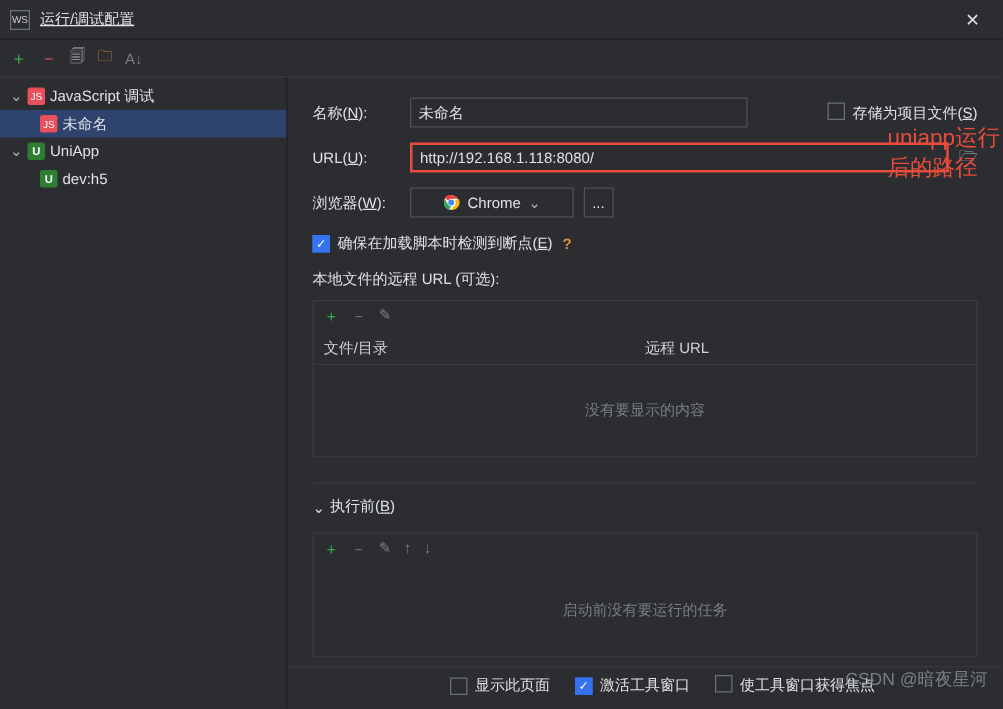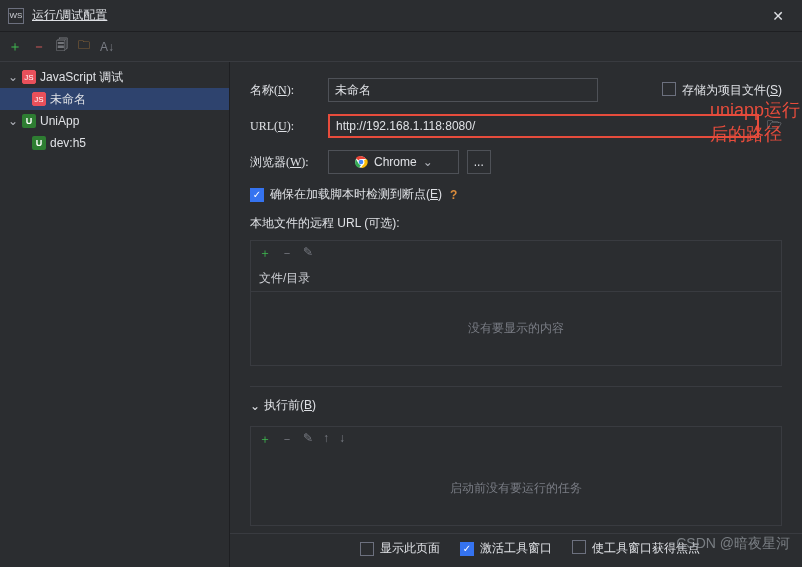--- a/index.html
+++ b/index.html
@@ -13,21 +13,21 @@
   .main { display: flex; height: calc(567px - 32px - 30px); }
   .sidebar { width: 230px; border-right: 1px solid #1e1f22; padding-top: 4px; }
   .tree-item { display: flex; align-items: center; height: 22px; padding-left: 8px; gap: 4px; cursor: pointer; }
   .tree-item.selected { background: #2e436e; }
   .tree-child { padding-left: 32px; }
   .chev { width: 10px; color: #b0b3ba; }
   .js-icon { width:14px; height:14px; background:#e8505b; border:1px solid #e8505b; font-size:8px; color:#fff; display:flex; align-items:center; justify-content:center; border-radius:2px; position:relative; }
   .uni-icon { width:14px; height:14px; background:#2e7d32; color:#fff; font-size:9px; font-weight:bold; display:flex; align-items:center; justify-content:center; border-radius:2px; }
   .content { flex: 1; padding: 16px 20px; overflow-y: auto; position: relative; }
   .row { display: flex; align-items: center; margin-bottom: 12px; gap: 8px; }
-  .label { width: 70px; color: #dfe1e5; font-family: Liberation Serif, serif; }
+  .label { width: 70px; color: #dfe1e5; }
   .mnemonic { text-decoration: underline; }
   .input { background: #2b2d30; border: 1px solid #4e5157; color: #dfe1e5; height: 24px; padding: 0 6px; font-size: 12px; }
   .input.name { width: 270px; }
   .url-field { flex: 1; }
   .url-input { width: 100%; border: 2px solid #e74c3c; }
   .select-btn { display: inline-flex; align-items: center; gap: 6px; border: 1px solid #4e5157; height: 24px; padding: 0 25px; cursor: pointer; }
   .icon-folder { color:#b0b3ba; cursor:pointer; }
   .checkbox { width: 14px; height: 14px; border: 1px solid #6c707e; display:inline-flex; align-items:center; justify-content:center; cursor:pointer; }
   .checkbox.checked { background: #3573f0; border-color:#3573f0; }
   .checkbox.checked::after { content:"✓"; color:#fff; font-size:10px; }
@@ -129,20 +129,21 @@
     <div class="section-header">本地文件的远程 URL (可选):</div>
 
     <div class="panel">
       <div class="panel-toolbar">
         <span style="color:#3fb950;">＋</span>
         <span class="muted">－</span>
         <span class="muted">✎</span>
       </div>
       <div class="panel-headers">
         <div style="width:50%;">文件/目录</div>
+        <div style="width:50%;">远程 URL</div>
       </div>
       <div class="panel-empty">没有要显示的内容</div>
     </div>
 
     <div class="before-section">
       <div class="row" style="gap:4px;">
         <span>⌄</span>
         <span><span>执行前</span>(<span class="mnemonic">B</span>)</span>
       </div>
       <div class="panel">

